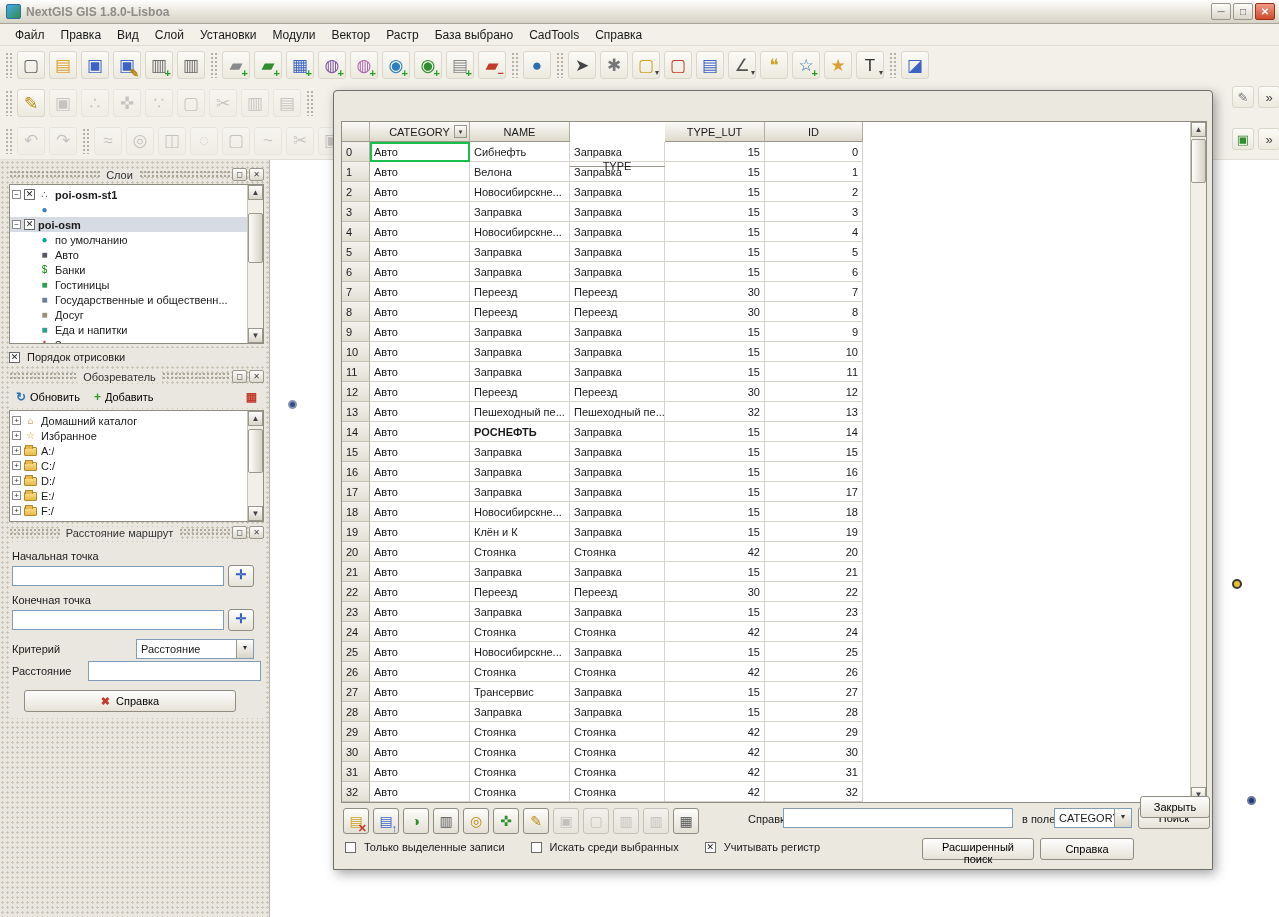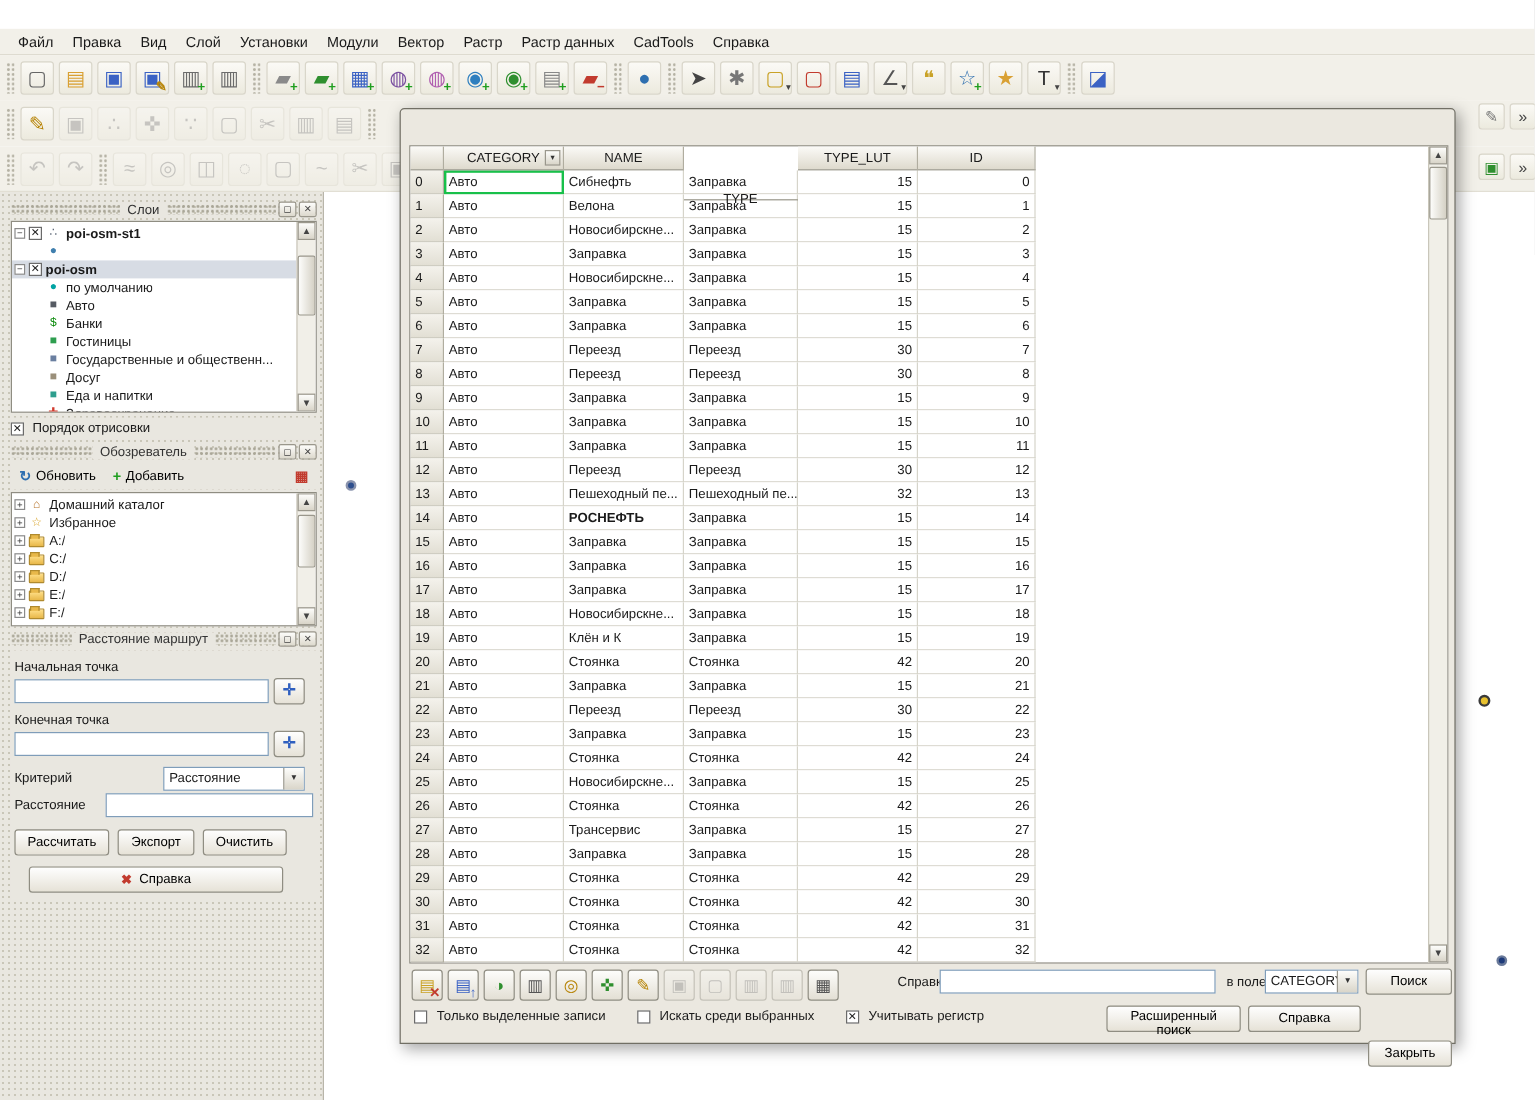--- a/index.html
+++ b/index.html
@@ -118,38 +118,47 @@
   .dlg-lbl{position:absolute;font-size:11px;}
   #lbl-search{left:414px;top:722px;}
   #lbl-infield{left:688px;top:722px;}
   #dlg-search-input{position:absolute;left:449px;top:717px;width:230px;}
   #field-combo{position:absolute;left:720px;top:717px;width:78px;}
   #btn-search{position:absolute;left:804px;top:716px;width:72px;}
   .dlg-cbrow{position:absolute;left:11px;top:750px;display:flex;align-items:center;gap:26px;}
   .cb{display:flex;align-items:center;gap:5px;font-size:11px;}
   #btn-adv{position:absolute;left:588px;top:747px;width:112px;}
   #btn-help{position:absolute;left:706px;top:747px;width:94px;}
-  #btn-close{position:absolute;left:806px;top:776px;width:70px;}
+  #btn-close{position:absolute;left:806px;top:705px;width:70px;}
 </style>
 </head>
 <body>
 
 <div class="screen">
 
+  <div class="titlebar">
+    <span class="app-ic"></span>
+    <span class="tb-title">NextGIS GIS 1.8.0-Lisboa</span>
+    <span class="win-btns">
+      <span class="wbtn min"></span>
+      <span class="wbtn max"></span>
+      <span class="wbtn close"></span>
+    </span>
+  </div>
 
   <div class="menubar" id="menubar">
       <span class="menu-item">Файл</span>
       <span class="menu-item">Правка</span>
       <span class="menu-item">Вид</span>
       <span class="menu-item">Слой</span>
       <span class="menu-item">Установки</span>
       <span class="menu-item">Модули</span>
       <span class="menu-item">Вектор</span>
       <span class="menu-item">Растр</span>
-      <span class="menu-item">Растр данных</span>
+      <span class="menu-item">База выбрано</span>
       <span class="menu-item">CadTools</span>
       <span class="menu-item">Справка</span>
     </div>
   <div class="toolbar" id="tb-row1">
       <span class="tb-handle"></span>
       <span class="tbtn">
         <span class="g" style="color: rgb(102, 102, 102);">▢</span>
       </span>
       <span class="tbtn">
         <span class="g" style="color: rgb(217, 160, 51);">▤</span>
@@ -499,25 +508,20 @@
         <span class="inline-label" style="width:120px">Критерий</span>
         <span class="combo" style="width:118px">
           <span class="val">Расстояние</span>
           <span class="cb-arrow"></span>
         </span>
       </div>
       <div class="rp-row">
         <span class="inline-label">Расстояние</span>
         <input class="input" style="flex: 1 1 0%;">
       </div>
-      <div class="route-btns">
-        <button class="btn">Рассчитать</button>
-        <button class="btn">Экспорт</button>
-        <button class="btn">Очистить</button>
-      </div>
       <div class="help-row">
         <button class="btn help-btn">
           <span class="help-ic">✖</span>
           <span>Справка</span>
         </button>
       </div>
     </div>
   </div>
 
   <div class="canvas">

